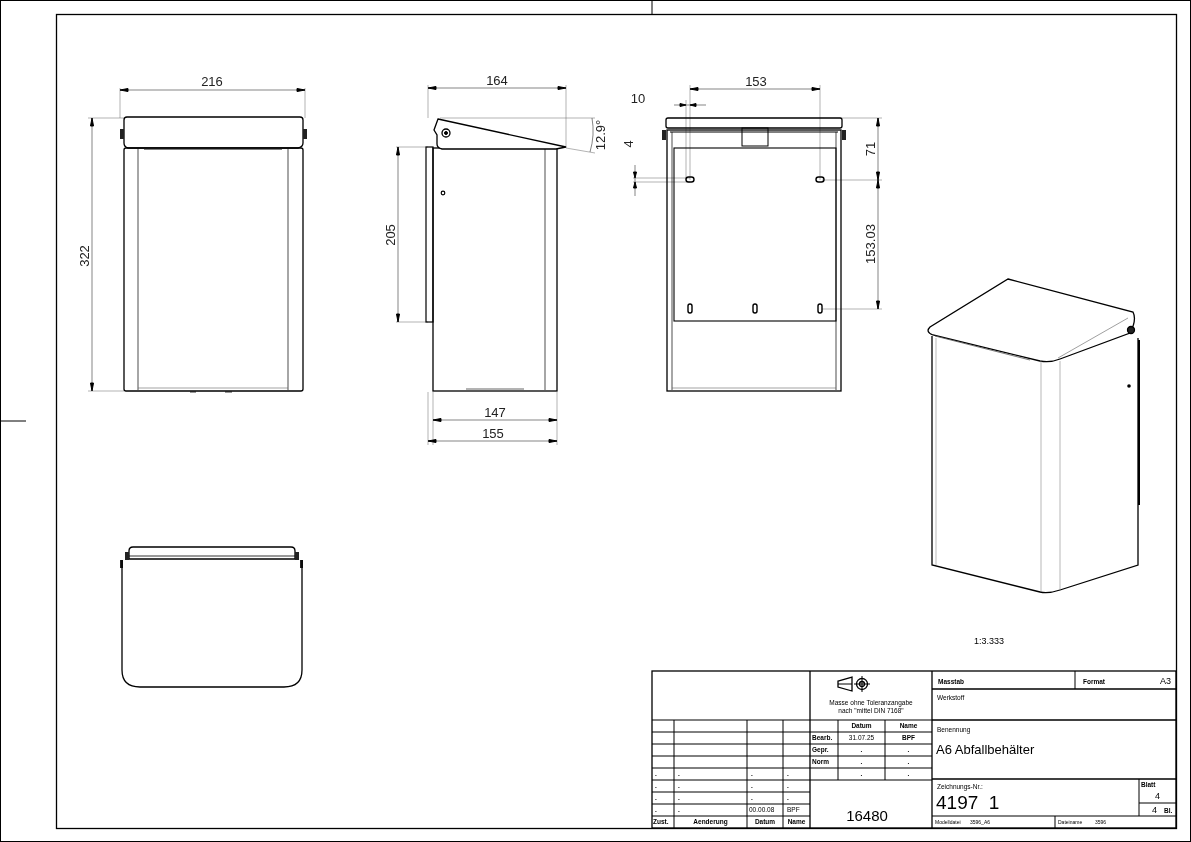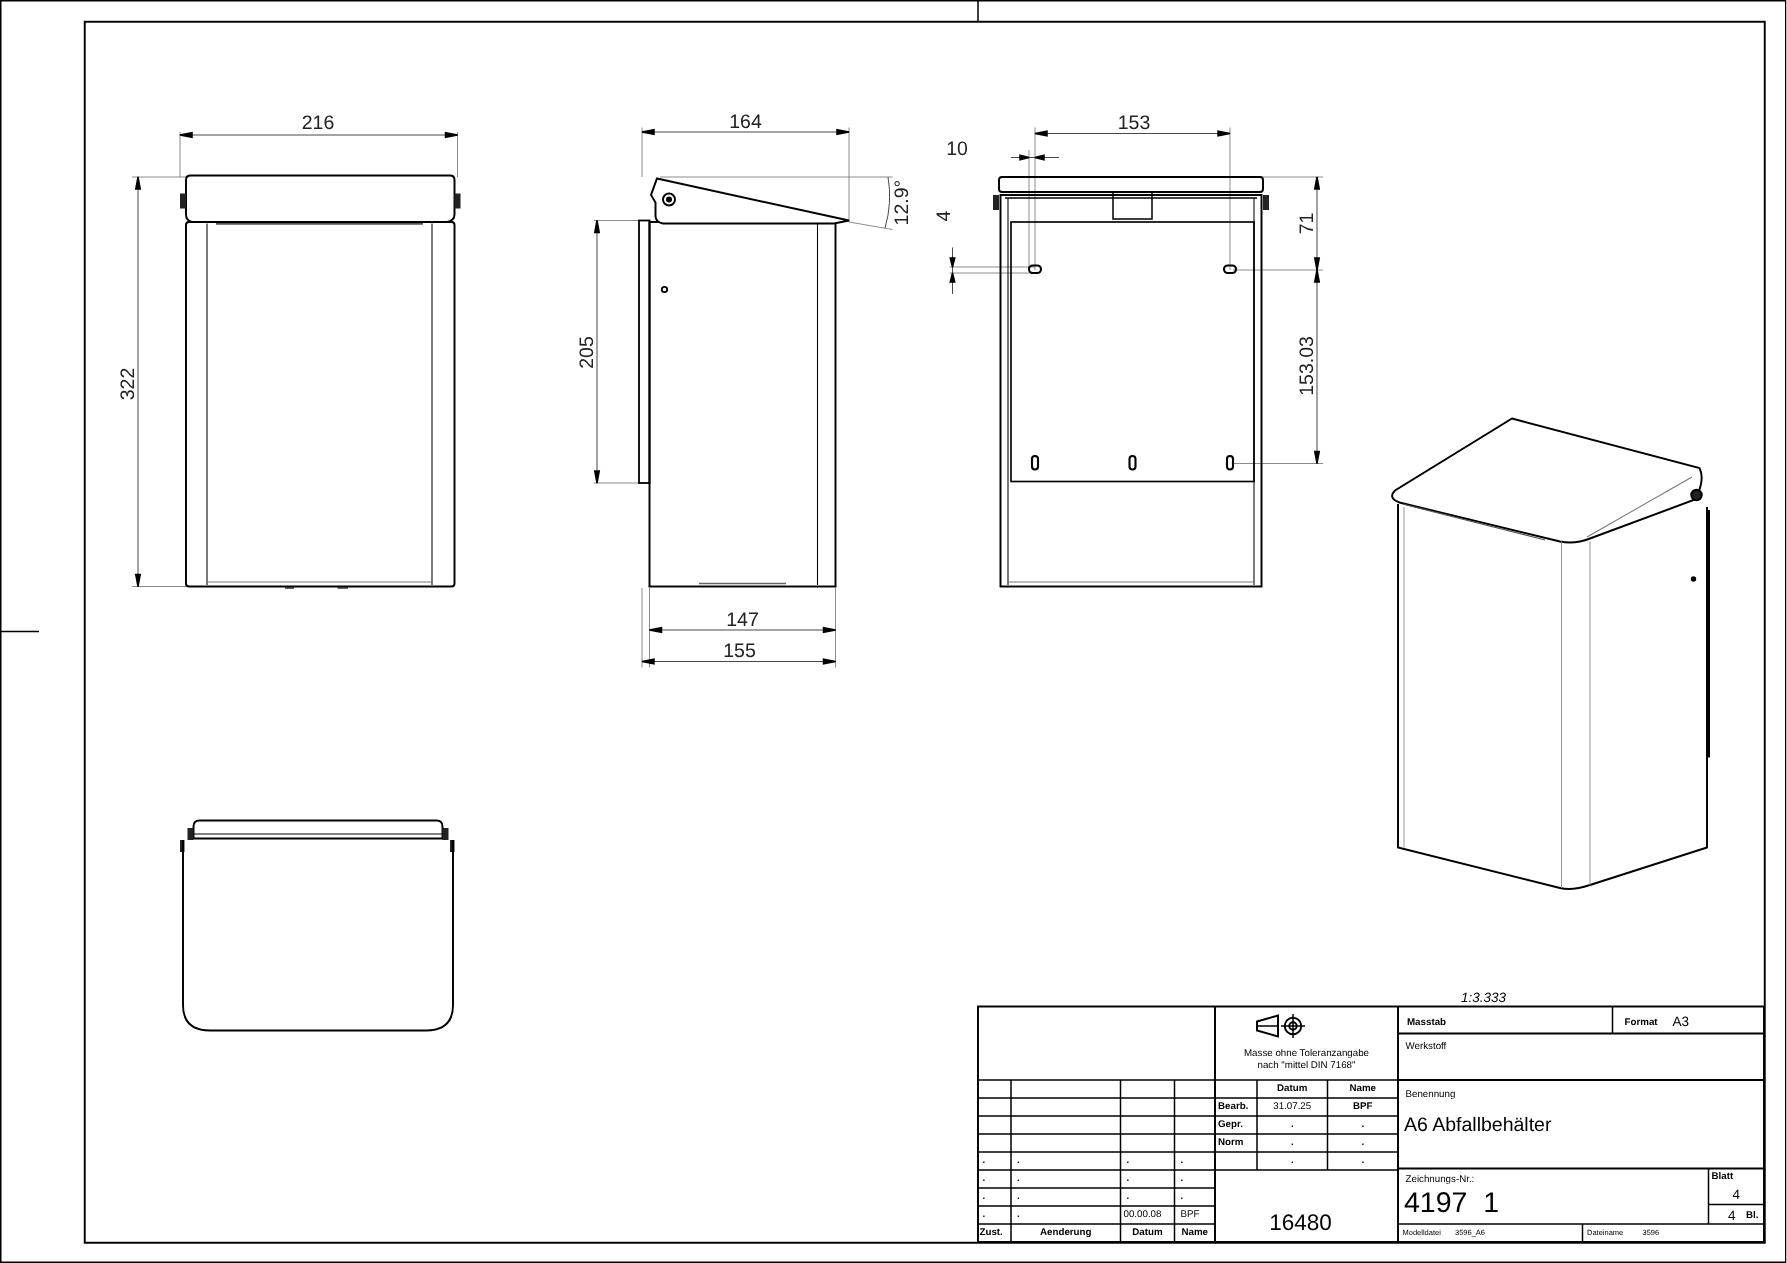--- a/index.html
+++ b/index.html
@@ -257,23 +257,23 @@
 <div class="tb tb-small" style="left:787px;top:806px;font-weight:normal;">BPF</div>
 
 <div class="tb tb-small" style="left:653px;top:818px;">Zust.</div>
 <div class="tb tb-small" style="left:674px;top:818px;width:73px;text-align:center;">Aenderung</div>
 <div class="tb tb-small" style="left:747px;top:818px;width:36px;text-align:center;">Datum</div>
 <div class="tb tb-small" style="left:783px;top:818px;width:27px;text-align:center;">Name</div>
 
 <div class="tb" style="left:810px;top:807px;width:114px;text-align:center;font-size:15px;">16480</div>
 
 <div class="tb tb-small" style="left:938px;top:678px;">Masstab</div>
-<div class="tb" style="left:974px;top:660px;font-size:9px;font-style:italic;">1:3.333</div>
+<div class="tb" style="left:974px;top:636px;font-size:9px;">1:3.333</div>
 <div class="tb tb-small" style="left:1083px;top:678px;">Format</div>
-<div class="tb" style="left:1115px;top:676px;font-size:9px;">A3</div>
+<div class="tb" style="left:1160px;top:676px;font-size:9px;">A3</div>
 
 <div class="tb tb-small" style="left:937px;top:694px;font-weight:normal;">Werkstoff</div>
 <div class="tb" style="left:937px;top:704px;font-size:10px;"></div>
 
 <div class="tb tb-small" style="left:937px;top:726px;font-weight:normal;">Benennung</div>
 <div class="tb" style="left:936px;top:742px;font-size:13px;">A6 Abfallbehälter</div>
 
 <div class="tb tb-small" style="left:937px;top:783px;font-weight:normal;">Zeichnungs-Nr.:</div>
 <div class="tb" style="left:936px;top:792px;font-size:19px;white-space:pre;">4197  1</div>
 

